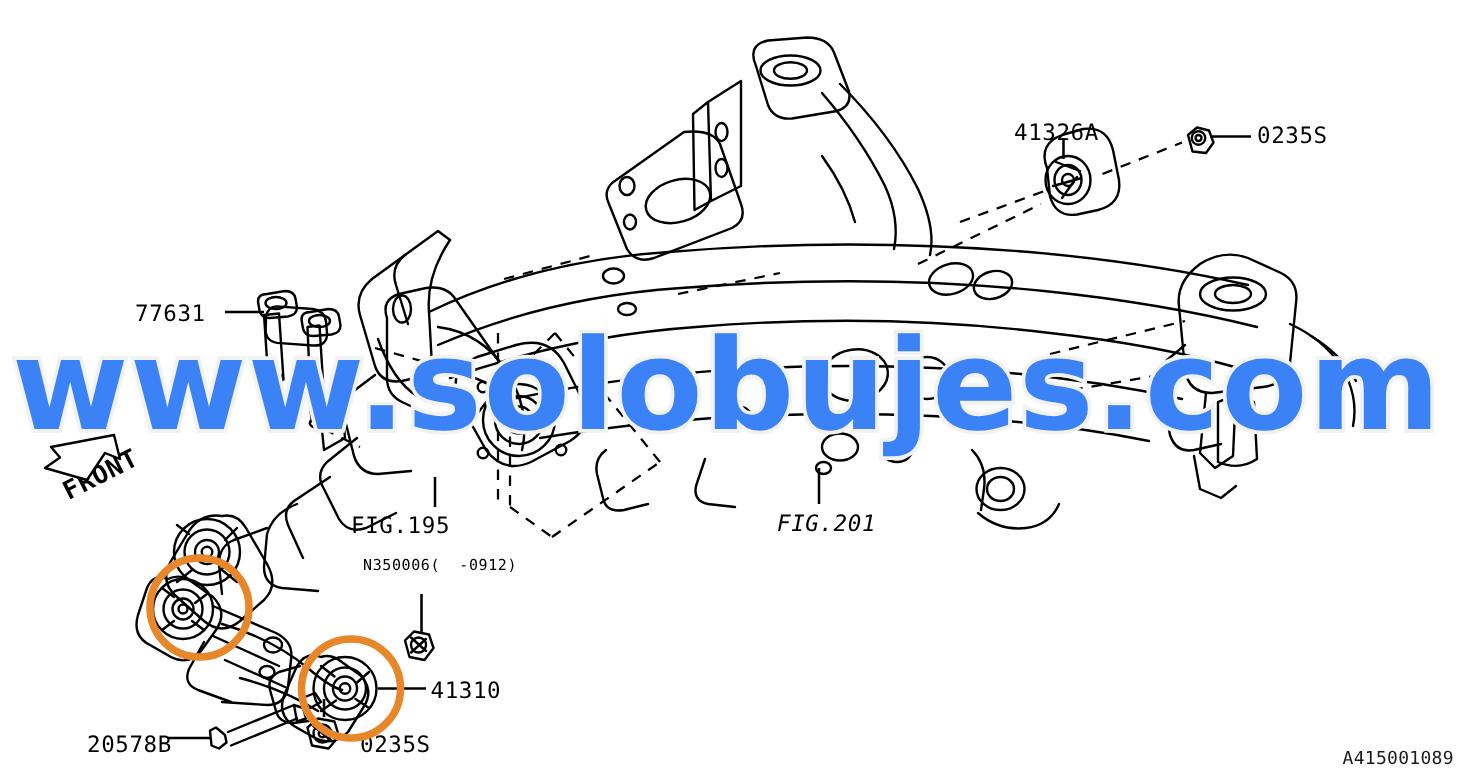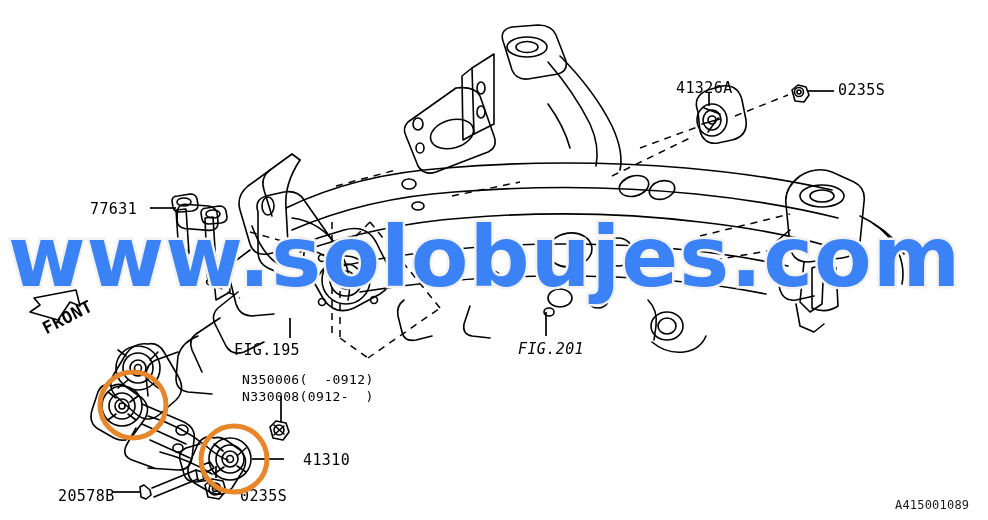--- a/index.html
+++ b/index.html
@@ -27,21 +27,21 @@
 
   .label {
     position: absolute;
     font-family: "DejaVu Sans Mono", "Liberation Mono", monospace;
     font-size: 15px;
     letter-spacing: 0.4px;
     color: #000000;
     white-space: pre;
     line-height: 1.18;
   }
-  .label.small { font-size: 13px; }
+  .label.small { font-size: 10px; }
   .label.code {
     font-size: 12px;
     letter-spacing: 0.2px;
     color: #1a1a1a;
   }
   .label.front {
     font-size: 17px;
     font-weight: 700;
     transform: rotate(-27deg);
     transform-origin: left bottom;
@@ -296,23 +296,22 @@
   <div class="label" style="left:838px; top:82px;">0235S</div>
 
   <div class="label" style="left:90px; top:201px;">77631</div>
 
   <div class="label" style="left:234px; top:342px;">FIG.195</div>
 
   <div class="label" style="left:518px; top:341px;font-style:italic;">FIG.201</div>
 
   <div class="label small" style="left:242px; top:372px;">N350006(  -0912)</div>
 
-  <div class="label small" style="left:242px; top:389px;">N330008(0912-  )</div>
-
-  <div class="label" style="left:287px; top:452px;margin-left:16px;">41310</div>
+
+  <div class="label" style="left:287px; top:452px;">41310</div>
 
   <div class="label" style="left:58px; top:488px;">20578B</div>
 
   <div class="label" style="left:240px; top:488px;">0235S</div>
 
   <div class="label front" style="left:48px; top:318px;">FRONT</div>
 
   <div class="label code" style="left:895px; top:498px;">A415001089</div>
 
 </div>

